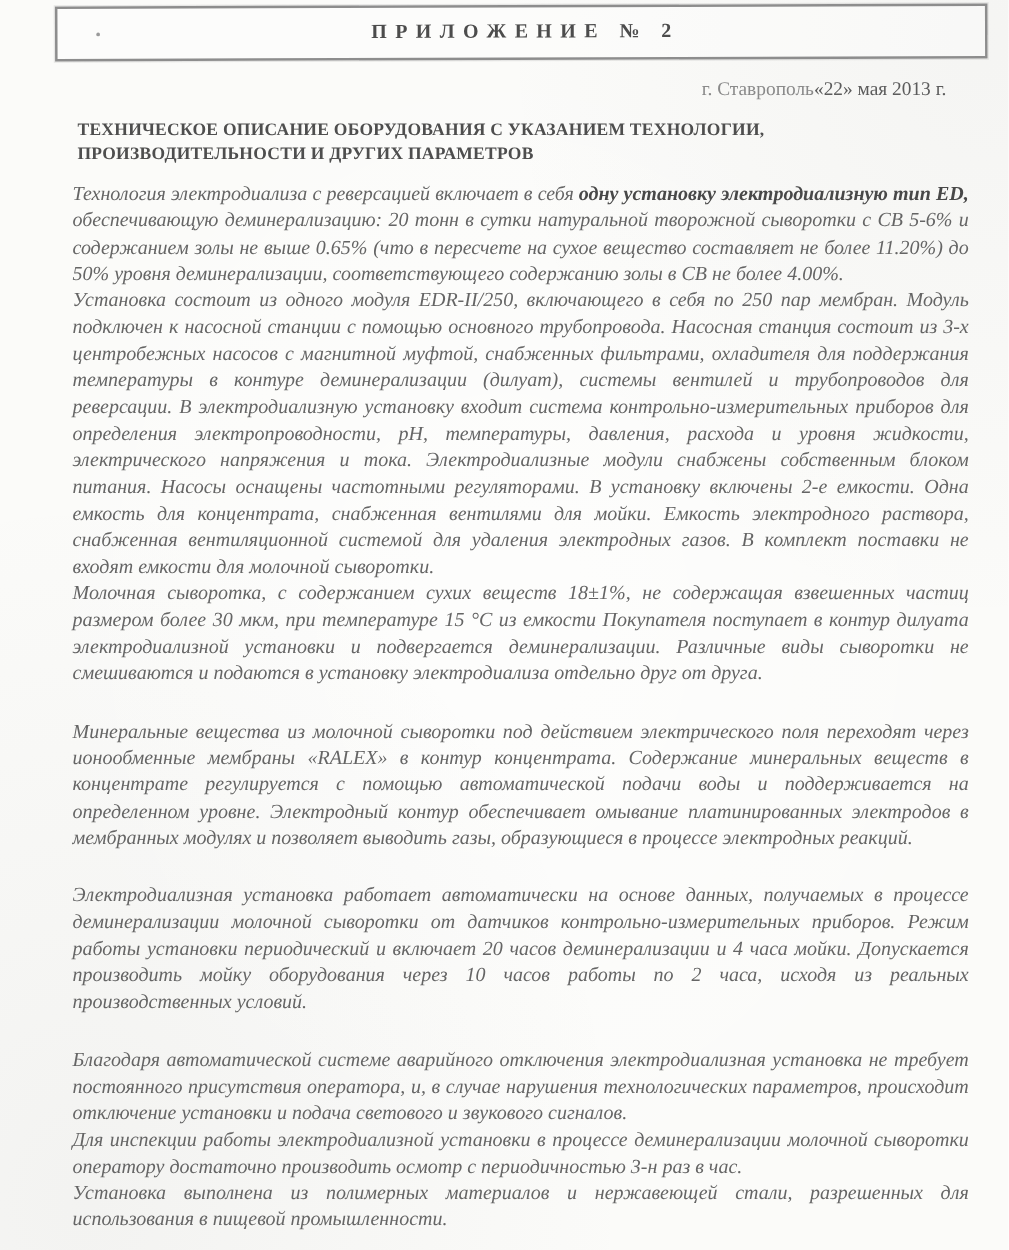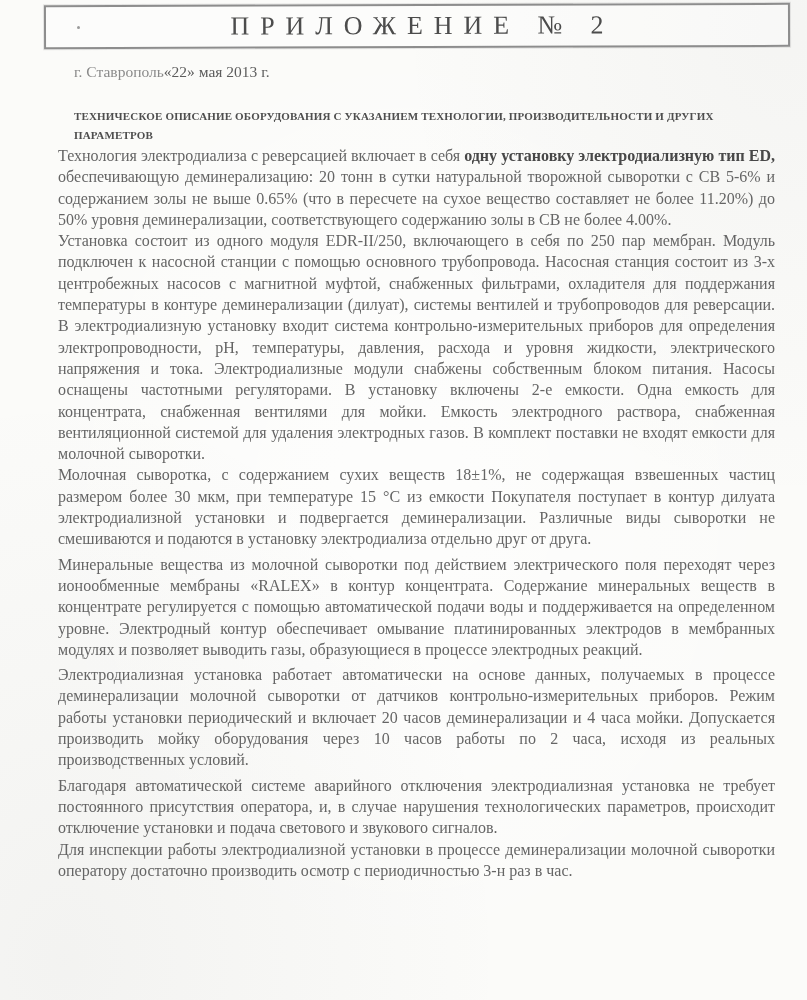--- a/index.html
+++ b/index.html
@@ -28,83 +28,84 @@
     height: 40px;
     border: 2px solid #8d8d8d;
     box-shadow: 0 0 0 1px rgba(140,140,140,0.18);
     display: flex;
     align-items: center;
     justify-content: center;
     transform: rotate(-0.18deg);
     background: rgba(255,255,255,0.35);
   }
   .title-box .title-text {
-    font-weight: normal;
-    font-size: 26px;
+    font-weight: bold;
+    font-size: 16px;
     letter-spacing: 0.42em;
     color: #4c4c4c;
     white-space: nowrap;
     padding-left: 0.42em; 
   }
   .speck {
     position: absolute;
     left: 77px;
     top: 26px;
     width: 3px;
     height: 3px;
     border-radius: 50%;
     background: #9a9a9a;
   }
   .meta-row {
     position: absolute;
     top: 63px;
-    left: 58px;
+    left: 40px;
     width: 717px;
     display: flex;
-    justify-content: flex-start;
+    justify-content: flex-end;
     align-items: baseline;
     font-size: 15.5px;
   }
   .city {
     color: #8a8a8a;
     padding-left: 16px;
   }
   .date {
     color: #5c5c5c;
   }
   .doc-heading {
     position: absolute;
     top: 91px;
     left: 58px;
     width: 690px;
-    margin: 16px;
-    font-size: 11px;
+    margin: 4px;
+    font-size: 14px;
     font-weight: bold;
     line-height: 19px;
     letter-spacing: 0.015em;
     color: #4e4e4e;
     text-transform: uppercase;
   }
   .body-text {
     position: absolute;
     top: 145px;
     left: 58px;
     width: 717px;
     font-size: 16px;
     line-height: 21.3px;
     text-align: justify;
     hyphens: auto;
     -webkit-hyphens: auto;
     color: #656565;
   }
   .body-text p {
     margin: 0;
+    font-style: italic;
   }
   .body-text p.gap {
-    margin-top: 4px;
+    margin-top: 25px;
   }
   .body-text .b {
     font-weight: bold;
     color: #484848;
   }
 </style>
 </head>
 <body>
 
 <div class="page">
@@ -122,15 +123,16 @@
   <h1 class="doc-heading">ТЕХНИЧЕСКОЕ ОПИСАНИЕ ОБОРУДОВАНИЯ С УКАЗАНИЕМ ТЕХНОЛОГИИ, ПРОИЗВОДИТЕЛЬНОСТИ И ДРУГИХ ПАРАМЕТРОВ</h1>
 
   <div class="body-text" id="paragraphs">
       <p class=""><span>Технология электродиализа с реверсацией включает в себя </span><span class="b">одну установку электродиализную тип ED,</span><span> обеспечивающую деминерализацию: 20 тонн в сутки натуральной творожной сыворотки с СВ 5-6% и содержанием золы не выше 0.65% (что в пересчете на сухое вещество составляет не более 11.20%) до 50% уровня деминерализации, соответствующего содержанию золы в СВ не более 4.00%.</span></p>
       <p class=""><span>Установка состоит из одного модуля EDR-II/250, включающего в себя по 250 пар мембран. Модуль подключен к насосной станции с помощью основного трубопровода. Насосная станция состоит из 3-х центробежных насосов с магнитной муфтой, снабженных фильтрами, охладителя для поддержания температуры в контуре деминерализации (дилуат), системы вентилей и трубопроводов для реверсации. В электродиализную установку входит система контрольно-измерительных приборов для определения электропроводности, pH, температуры, давления, расхода и уровня жидкости, электрического напряжения и тока. Электродиализные модули снабжены собственным блоком питания. Насосы оснащены частотными регуляторами. В установку включены 2-е емкости. Одна емкость для концентрата, снабженная вентилями для мойки. Емкость электродного раствора, снабженная вентиляционной системой для удаления электродных газов. В комплект поставки не входят емкости для молочной сыворотки.</span></p>
       <p class=""><span>Молочная сыворотка, с содержанием сухих веществ 18±1%, не содержащая взвешенных частиц размером более 30 мкм, при температуре 15 °С из емкости Покупателя поступает в контур дилуата электродиализной установки и подвергается деминерализации. Различные виды сыворотки не смешиваются и подаются в установку электродиализа отдельно друг от друга.</span></p>
       <p class="gap"><span>Минеральные вещества из молочной сыворотки под действием электрического поля переходят через ионообменные мембраны «RALEX» в контур концентрата. Содержание минеральных веществ в концентрате регулируется с помощью автоматической подачи воды и поддерживается на определенном уровне. Электродный контур обеспечивает омывание платинированных электродов в мембранных модулях и позволяет выводить газы, образующиеся в процессе электродных реакций.</span></p>
       <p class="gap"><span>Электродиализная установка работает автоматически на основе данных, получаемых в процессе деминерализации молочной сыворотки от датчиков контрольно-измерительных приборов. Режим работы установки периодический и включает 20 часов деминерализации и 4 часа мойки. Допускается производить мойку оборудования через 10 часов работы по 2 часа, исходя из реальных производственных условий.</span></p>
       <p class="gap"><span>Благодаря автоматической системе аварийного отключения электродиализная установка не требует постоянного присутствия оператора, и, в случае нарушения технологических параметров, происходит отключение установки и подача светового и звукового сигналов.</span></p>
       <p class=""><span>Для инспекции работы электродиализной установки в процессе деминерализации молочной сыворотки оператору достаточно производить осмотр с периодичностью 3-н раз в час.</span></p>
+      <p class=""><span>Установка выполнена из полимерных материалов и нержавеющей стали, разрешенных для использования в пищевой промышленности.</span></p>
     </div>
 
 </div>
 
 </body></html>

